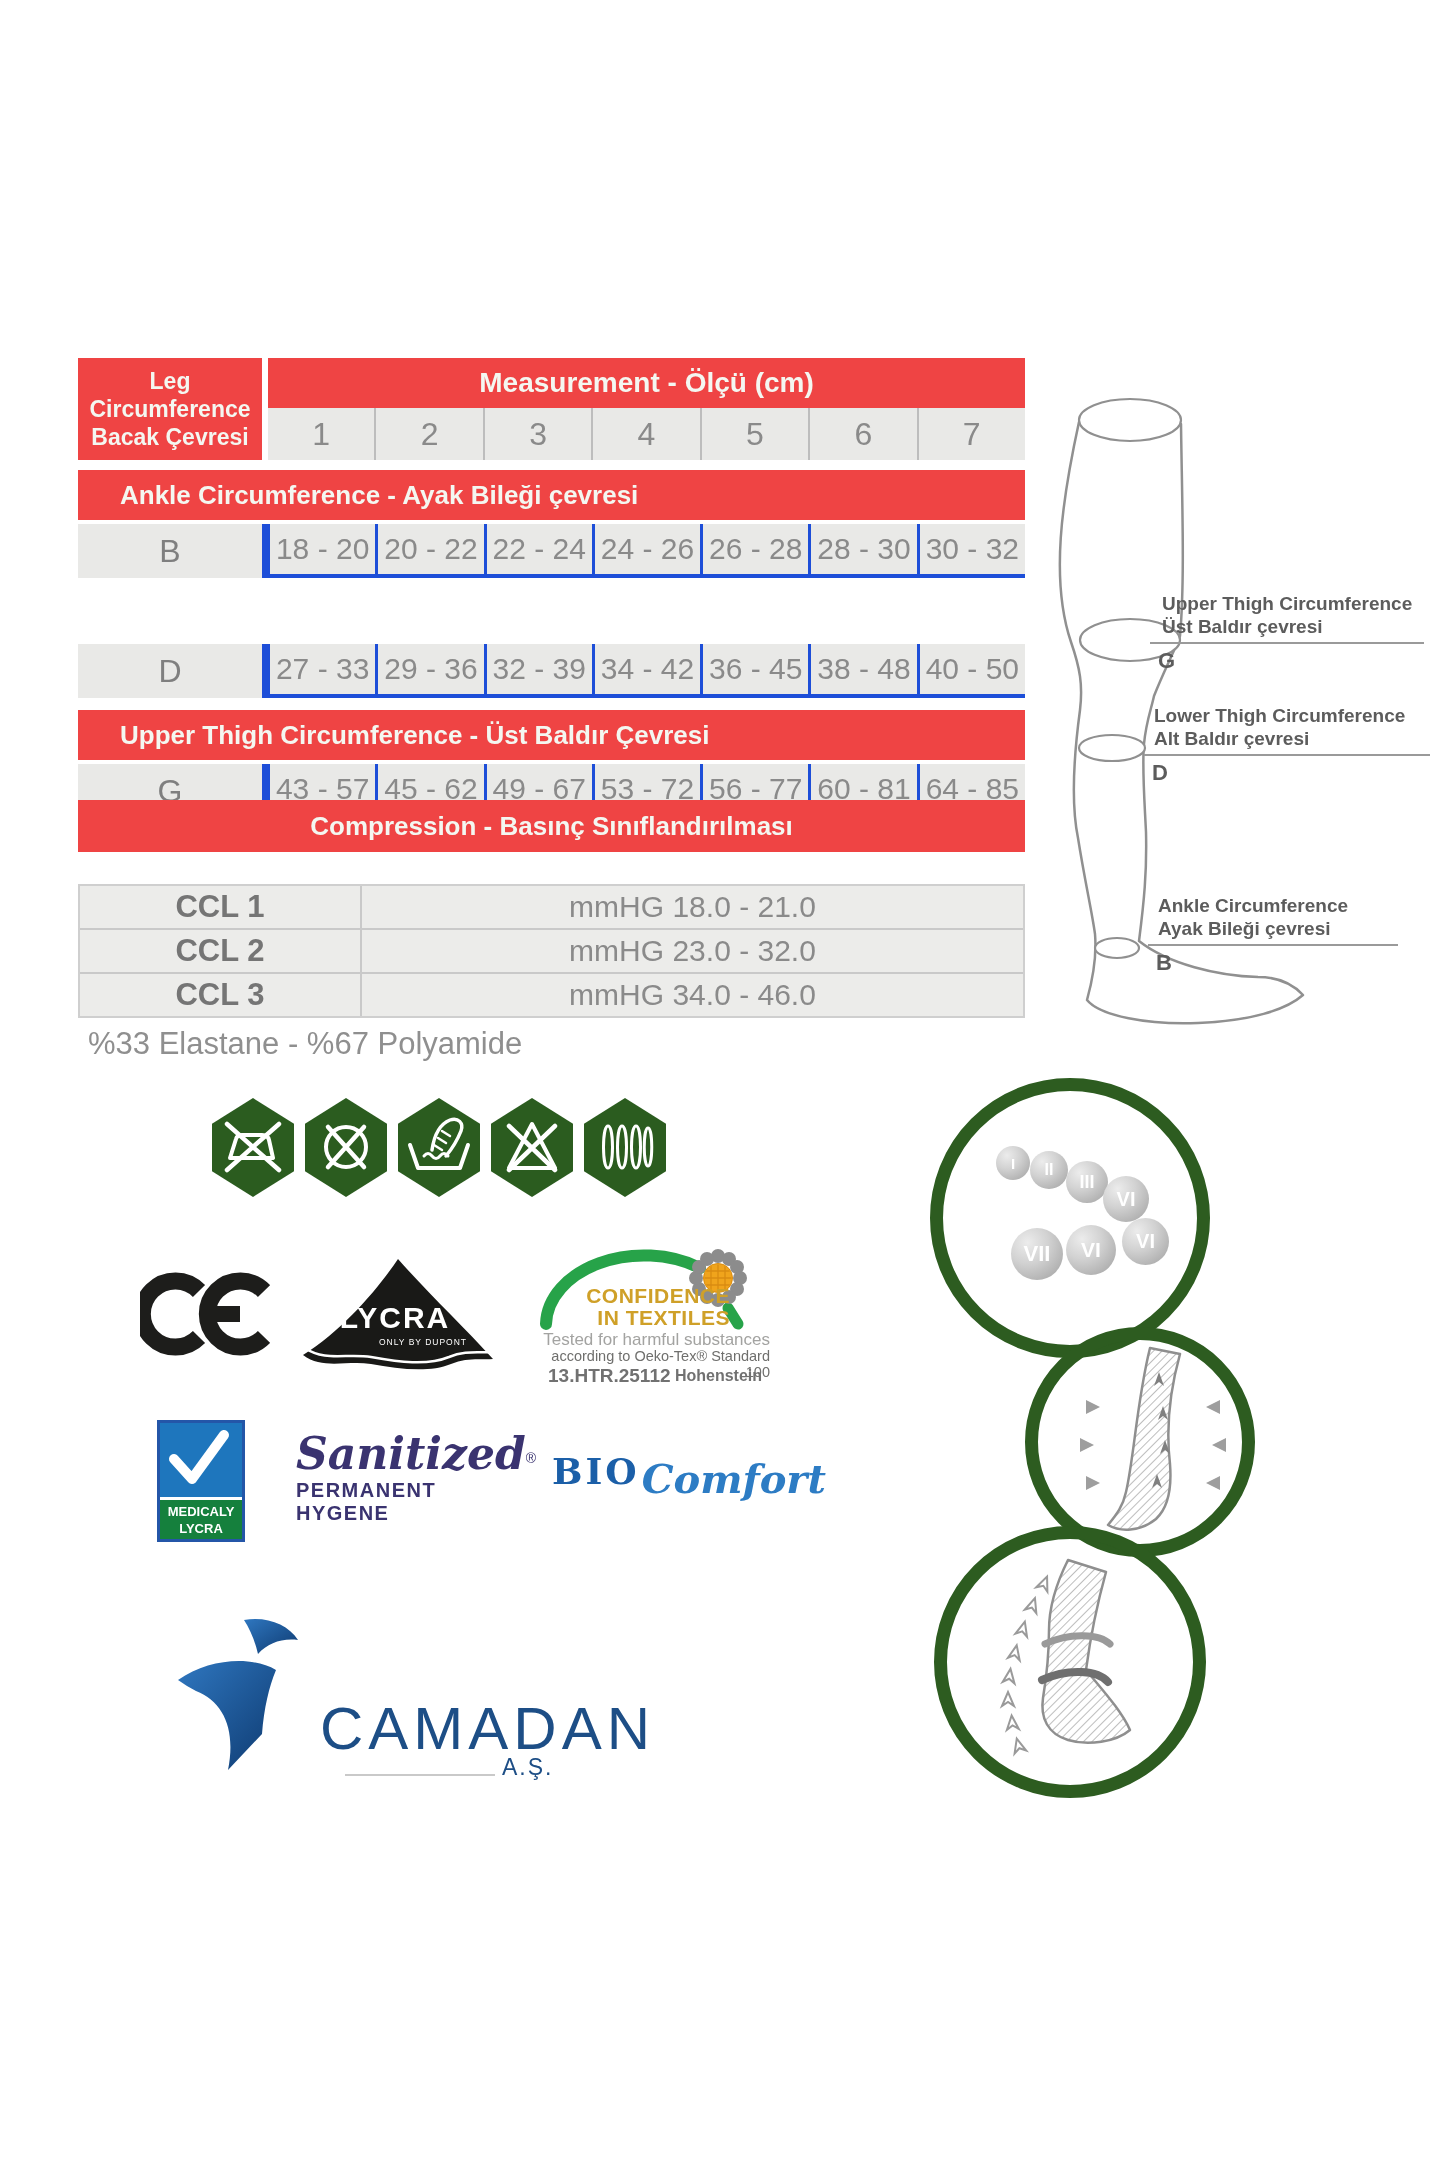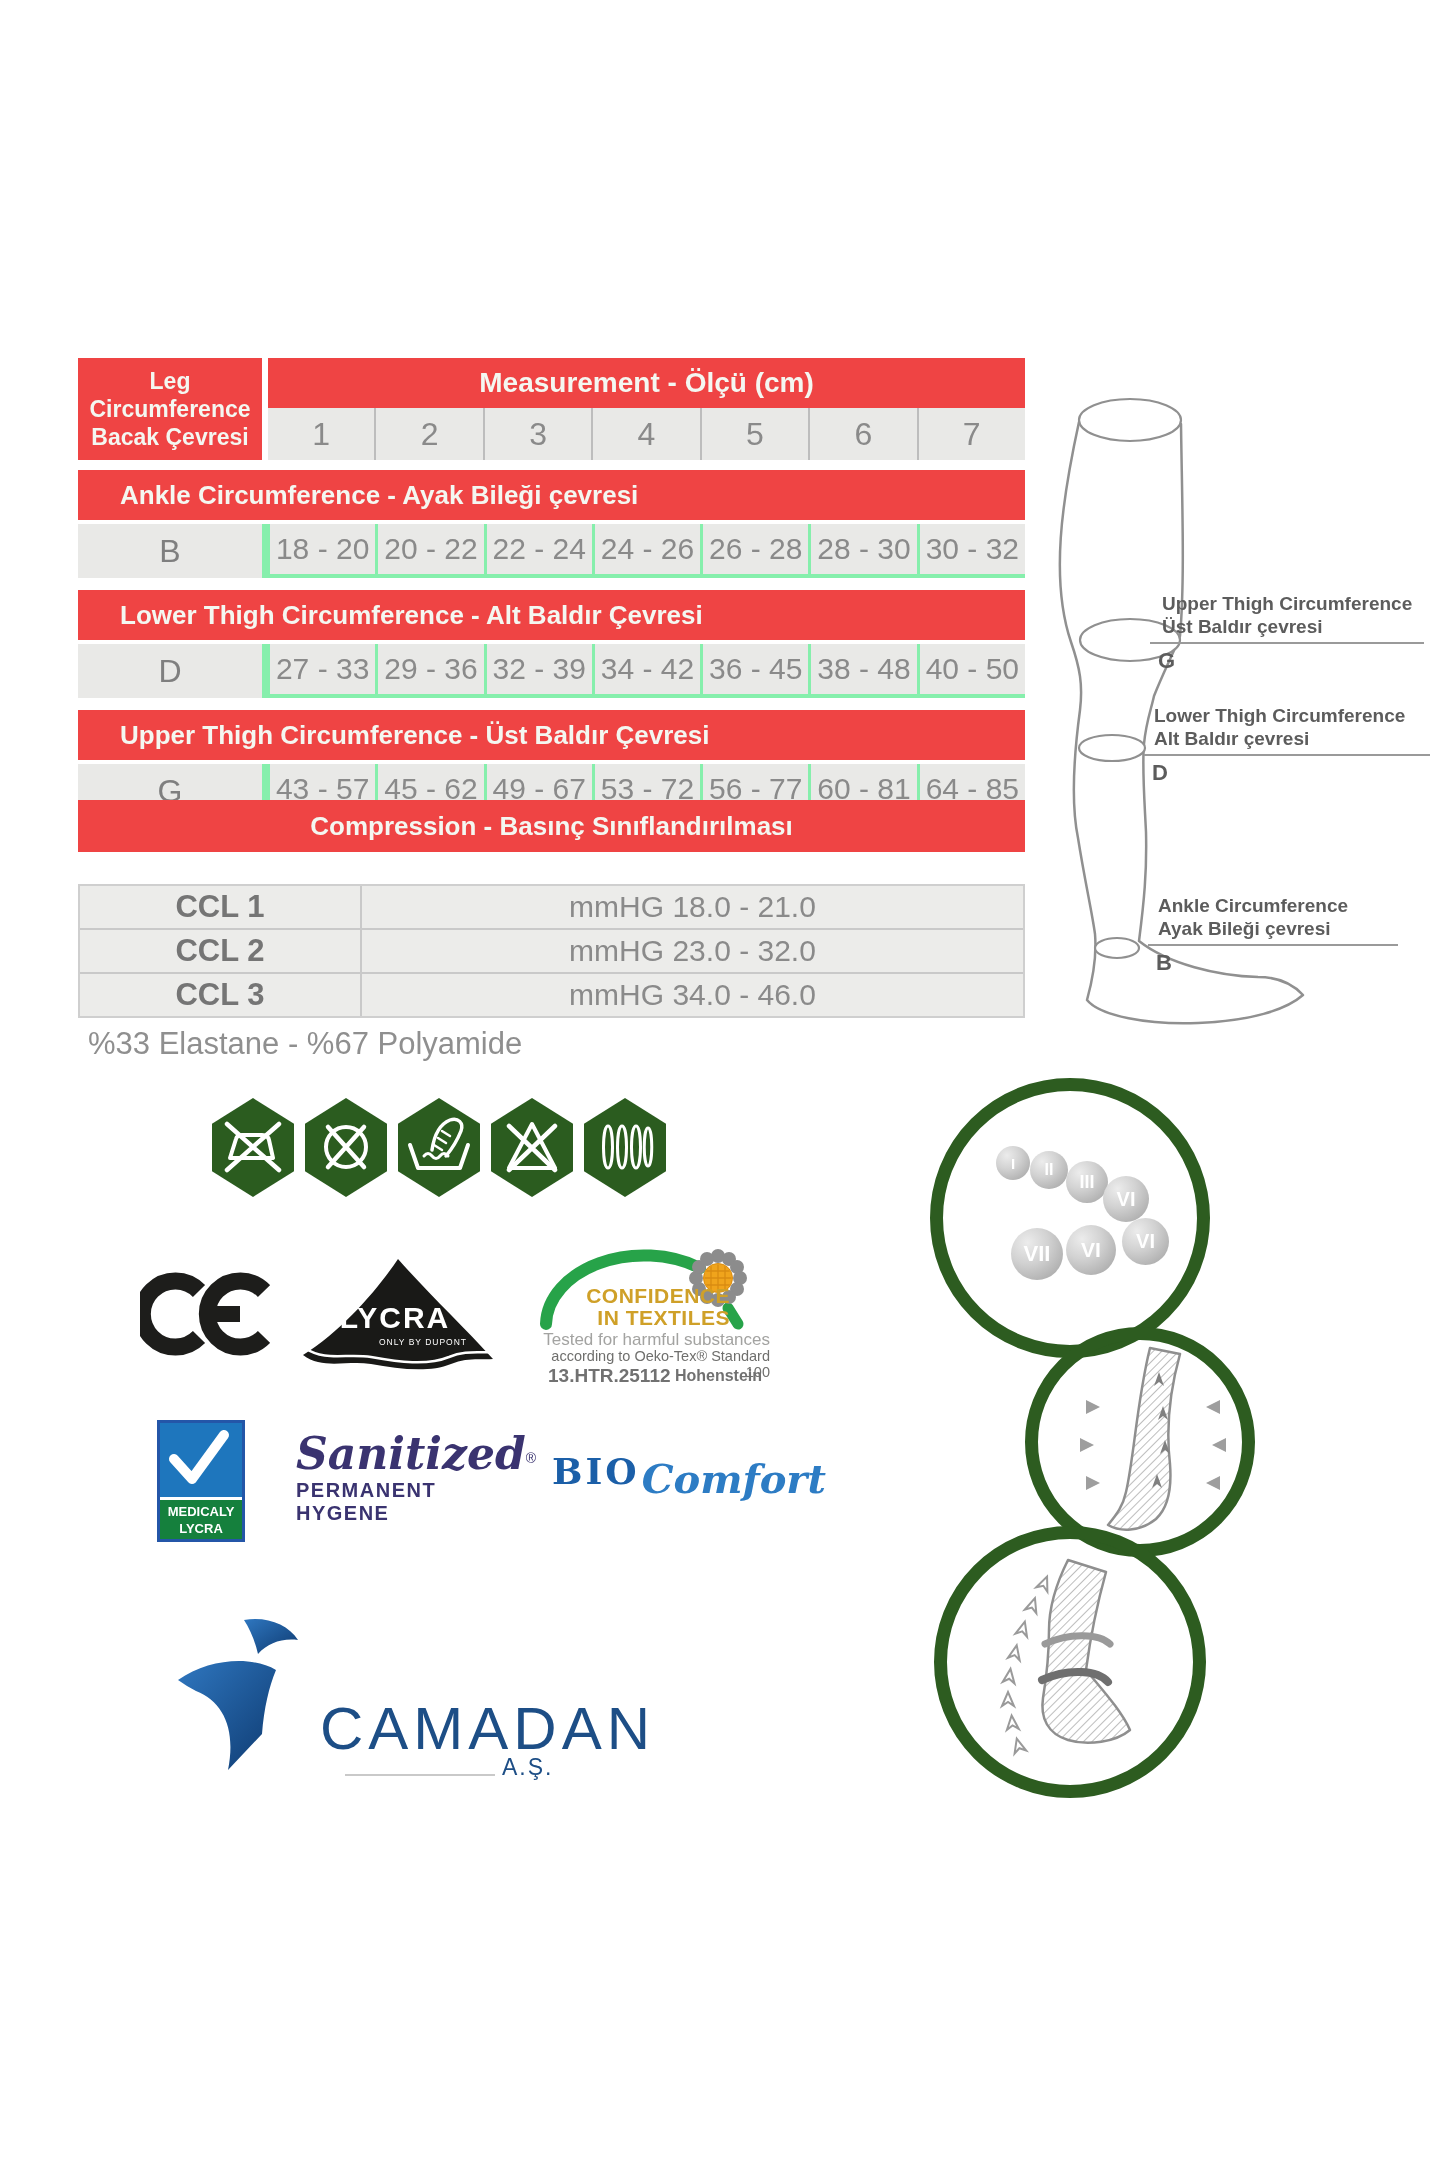--- a/index.html
+++ b/index.html
@@ -20,21 +20,21 @@
   .num + .num{border-left:2px solid #bdbdbd}
   .band{position:absolute;left:0;width:947px;height:50px;display:flex;align-items:center;
         padding-left:42px;box-sizing:border-box;font-weight:bold;font-size:26px}
   .band.center{justify-content:center;padding-left:0}
   .b-ankle{top:112px}.b-lower{top:232px}.b-upper{top:352px}
   .b-comp{top:442px;height:52px}
   .vrow{position:absolute;left:0;width:947px;height:54px}
   .r-b{top:166px}.r-d{top:286px}.r-g{top:406px}
   .lblcell{position:absolute;left:0;top:0;width:184px;height:100%;background:#e9e9e7;
            display:flex;align-items:center;justify-content:center;font-size:32px;color:#7f7f7f}
-  .vals{position:absolute;left:184px;right:0;top:0;bottom:0;background:#86efac;
+  .vals{position:absolute;left:184px;right:0;top:0;bottom:0;background:#1d4ed8;
         display:flex;gap:3px;padding:0 0 4px 8px;box-sizing:border-box}
   .v{flex:1;background:#e9e9e7;display:flex;align-items:center;justify-content:center;
      font-size:30px;color:#8a8a8a}
   .comprows{position:absolute;left:0;top:526px;width:947px;background:#ececea;
             border:2px solid #cfcfcf;box-sizing:border-box}
   .crow{display:flex;height:42px}
   .crow + .crow{border-top:2px solid #c9c9c9}
   .cl{width:280px;border-right:2px solid #c9c9c9;display:flex;align-items:center;
       justify-content:center;font-weight:bold;font-size:31px;color:#757575}
   .cv{flex:1;display:flex;align-items:center;justify-content:center;font-size:30px;color:#8a8a8a}
@@ -137,21 +137,20 @@
         <div class="v">18 - 20</div>
         <div class="v">20 - 22</div>
         <div class="v">22 - 24</div>
         <div class="v">24 - 26</div>
         <div class="v">26 - 28</div>
         <div class="v">28 - 30</div>
         <div class="v">30 - 32</div>
       </div>
     </div>
 
-    <div class="band green b-lower">Lower Thigh Circumference - Alt Baldır Çevresi</div>
     <div class="vrow r-d">
       <div class="lblcell">D</div>
       <div class="vals">
         <div class="v">27 - 33</div>
         <div class="v">29 - 36</div>
         <div class="v">32 - 39</div>
         <div class="v">34 - 42</div>
         <div class="v">36 - 45</div>
         <div class="v">38 - 48</div>
         <div class="v">40 - 50</div>

